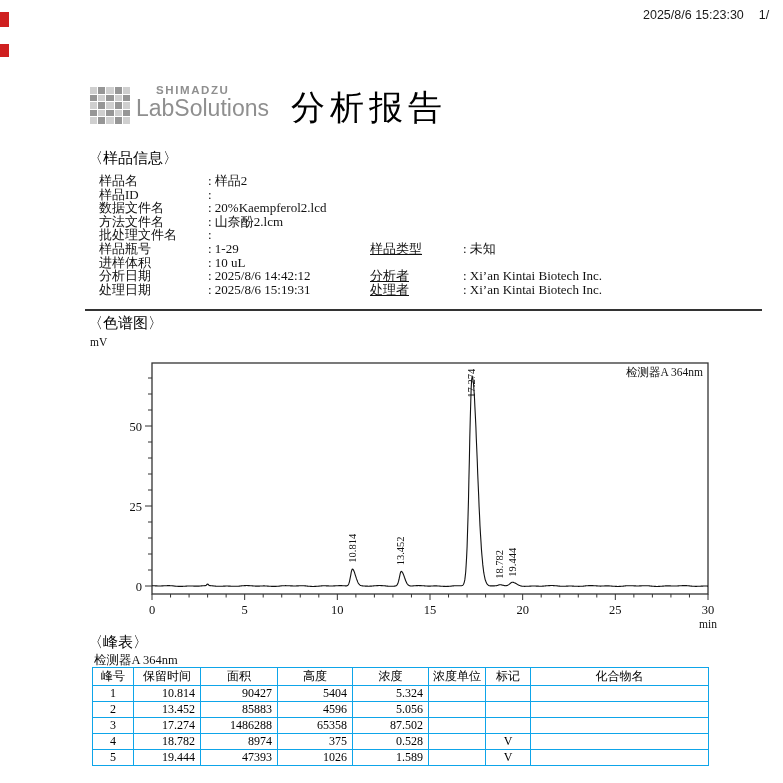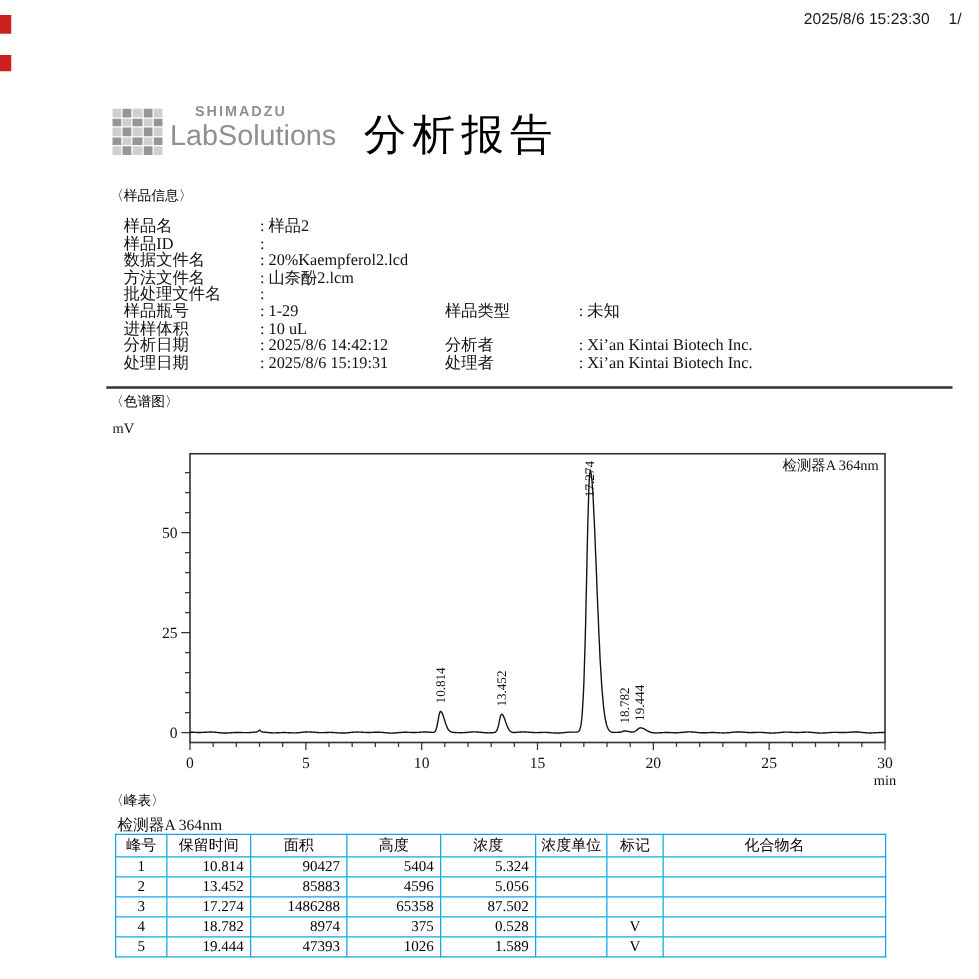--- a/index.html
+++ b/index.html
@@ -13,30 +13,30 @@
   .timestamp .pageno{margin-left:15px;}
   
   .logo-grid{position:absolute;left:90px;top:87px;width:40px;height:37px;display:grid;
              grid-template-columns:repeat(5,1fr);grid-template-rows:repeat(5,1fr);gap:1px;}
   .logo-grid span{display:block;}
   .brand-top{position:absolute;left:156px;top:84px;font:bold 11.5px "Liberation Sans",sans-serif;
              color:#8f8f8f;letter-spacing:1.6px;}
   .brand-bottom{position:absolute;left:136px;top:95px;font:500 23px "Liberation Sans",sans-serif;color:#8f8f8f;}
   .report-title{position:absolute;left:291px;top:85px;font-size:34px;letter-spacing:5px;color:#000;}
   
-  .sec-title{position:absolute;left:88px;font-size:11px;color:#000;}
+  .sec-title{position:absolute;left:88px;font-size:15px;color:#000;}
   .si-title{top:149px;}
   .chrom-title{top:314px;}
   .pt-title{top:633px;font-family:Liberation Serif, serif;}
   
   .si-rows{position:absolute;left:85px;top:174px;width:692px;font-size:13px;line-height:13.6px;}
   .si-row{position:relative;height:13.6px;white-space:pre;}
   .si-label{position:absolute;left:14px;}
   .si-value{position:absolute;left:123px;}
-  .si-label2{position:absolute;left:271px;}
+  .si-label2{position:absolute;left:285px;text-decoration:underline;}
   .si-value2{position:absolute;left:378px;}
   .hr{position:absolute;left:85px;top:309px;width:677px;height:2px;background:#333;}
   .chart{position:absolute;left:85px;top:330px;}
   
   .pt-detector{position:absolute;left:94px;top:652px;font-size:12.5px;}
   .pt-container{position:absolute;left:92px;top:667px;}
   .pt-container table{border-collapse:collapse;table-layout:fixed;font-size:12px;color:#000;}
   .pt-container td{border:1px solid #0ea5e9;height:13.6px;padding:0 5px;overflow:hidden;white-space:nowrap;}
   .pt-container tr.hdr td{text-align:center;padding:0 2px;}
   .pt-container td.num{text-align:right;}

